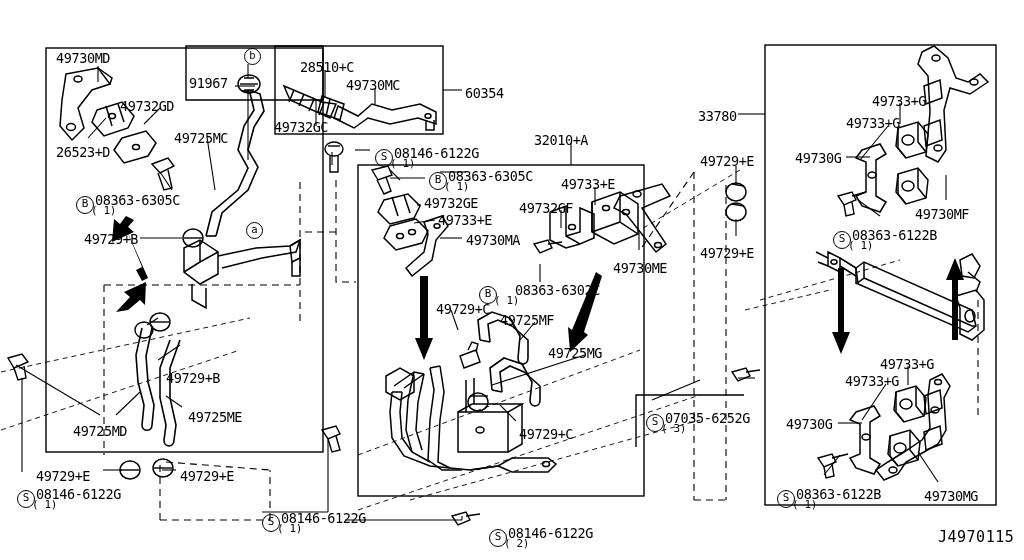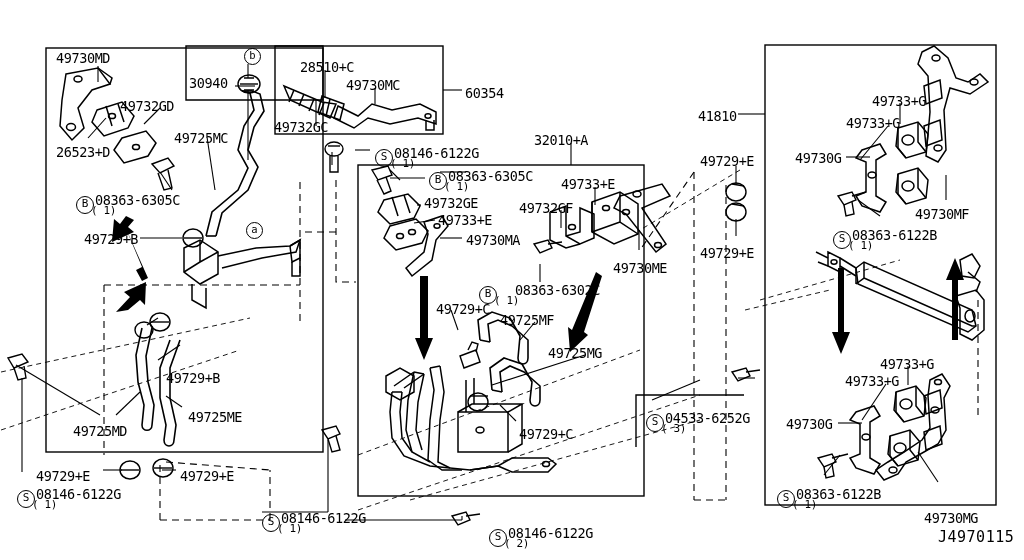--- a/index.html
+++ b/index.html
@@ -414,21 +414,21 @@
         <path d="M838 268 L838 332 L832 332 L841 354 L850 332 L844 332 L844 268 Z"></path>
         <path d="M952 340 L952 280 L946 280 L955 258 L964 280 L958 280 L958 340 Z"></path>
       </g>
     </g>
   </svg>
 
   <div class="lbl" style="left:56px;top:52px">49730MD</div>
   <div class="lbl" style="left:120px;top:100px">49732GD</div>
   <div class="lbl" style="left:56px;top:146px">26523+D</div>
   <div class="lbl" style="left:174px;top:132px">49725MC</div>
-  <div class="lbl" style="left:189px;top:77px">30940</div>
+  <div class="lbl" style="left:189px;top:77px">91967</div>
   <div class="lbl" style="left:300px;top:61px">28510+C</div>
   <div class="lbl" style="left:346px;top:79px">49730MC</div>
   <div class="lbl" style="left:274px;top:121px">49732GC</div>
   <div class="lbl" style="left:465px;top:87px">60354</div>
   <div class="lbl" style="left:534px;top:134px">32010+A</div>
   <div class="lbl" style="left:424px;top:197px">49732GE</div>
   <div class="lbl" style="left:438px;top:214px">49733+E</div>
   <div class="lbl" style="left:466px;top:234px">49730MA</div>
   <div class="lbl" style="left:561px;top:178px">49733+E</div>
   <div class="lbl" style="left:519px;top:202px">49732GF</div>
@@ -436,31 +436,31 @@
   <div class="lbl" style="left:436px;top:303px">49729+C</div>
   <div class="lbl" style="left:500px;top:314px">49725MF</div>
   <div class="lbl" style="left:548px;top:347px">49725MG</div>
   <div class="lbl" style="left:519px;top:428px">49729+C</div>
   <div class="lbl" style="left:84px;top:233px">49729+B</div>
   <div class="lbl" style="left:166px;top:372px">49729+B</div>
   <div class="lbl" style="left:73px;top:425px">49725MD</div>
   <div class="lbl" style="left:188px;top:411px">49725ME</div>
   <div class="lbl" style="left:36px;top:470px">49729+E</div>
   <div class="lbl" style="left:180px;top:470px">49729+E</div>
-  <div class="lbl" style="left:698px;top:110px">41810</div>
+  <div class="lbl" style="left:698px;top:110px">33780</div>
   <div class="lbl" style="left:700px;top:155px">49729+E</div>
   <div class="lbl" style="left:700px;top:247px">49729+E</div>
   <div class="lbl" style="left:872px;top:95px">49733+G</div>
   <div class="lbl" style="left:846px;top:117px">49733+G</div>
   <div class="lbl" style="left:795px;top:152px">49730G</div>
   <div class="lbl" style="left:915px;top:208px">49730MF</div>
   <div class="lbl" style="left:880px;top:358px">49733+G</div>
   <div class="lbl" style="left:845px;top:375px">49733+G</div>
   <div class="lbl" style="left:786px;top:418px">49730G</div>
-  <div class="lbl" style="left:924px;top:512px">49730MG</div>
+  <div class="lbl" style="left:924px;top:490px">49730MG</div>
 
   <div class="cmark" style="left:244px;top:48px">b</div>
   <div class="cmark" style="left:246px;top:222px">a</div>
 
   <div style="position:absolute;left:76px;top:190px">
     <span class="cmark lg" style="position:relative;display:inline-block;left:0;top:2px">B</span><span class="lbl" style="position:relative;left:1px;top:0">08363-6305C</span>
     <div class="lbl sm" style="position:absolute;left:15px;top:15px">( 1)</div>
   </div>
   <div style="position:absolute;left:375px;top:143px">
     <span class="cmark lg" style="position:relative;display:inline-block;left:0;top:2px">S</span><span class="lbl" style="position:relative;left:1px;top:0">08146-6122G</span>
@@ -468,21 +468,21 @@
   </div>
   <div style="position:absolute;left:429px;top:166px">
     <span class="cmark lg" style="position:relative;display:inline-block;left:0;top:2px">B</span><span class="lbl" style="position:relative;left:1px;top:0">08363-6305C</span>
     <div class="lbl sm" style="position:absolute;left:15px;top:15px">( 1)</div>
   </div>
   <div style="position:absolute;left:479px;top:280px">
     <span class="cmark lg" style="position:relative;display:inline-block;left:0;top:2px">B</span><span class="lbl" style="position:relative;left:18px;top:0">08363-6302C</span>
     <div class="lbl sm" style="position:absolute;left:15px;top:15px">( 1)</div>
   </div>
   <div style="position:absolute;left:646px;top:408px">
-    <span class="cmark lg" style="position:relative;display:inline-block;left:0;top:2px">S</span><span class="lbl" style="position:relative;left:1px;top:0">04533-6252G</span>
+    <span class="cmark lg" style="position:relative;display:inline-block;left:0;top:2px">S</span><span class="lbl" style="position:relative;left:1px;top:0">07035-6252G</span>
     <div class="lbl sm" style="position:absolute;left:15px;top:15px">( 3)</div>
   </div>
   <div style="position:absolute;left:17px;top:484px">
     <span class="cmark lg" style="position:relative;display:inline-block;left:0;top:2px">S</span><span class="lbl" style="position:relative;left:1px;top:0">08146-6122G</span>
     <div class="lbl sm" style="position:absolute;left:15px;top:15px">( 1)</div>
   </div>
   <div style="position:absolute;left:262px;top:508px">
     <span class="cmark lg" style="position:relative;display:inline-block;left:0;top:2px">S</span><span class="lbl" style="position:relative;left:1px;top:0">08146-6122G</span>
     <div class="lbl sm" style="position:absolute;left:15px;top:15px">( 1)</div>
   </div>

